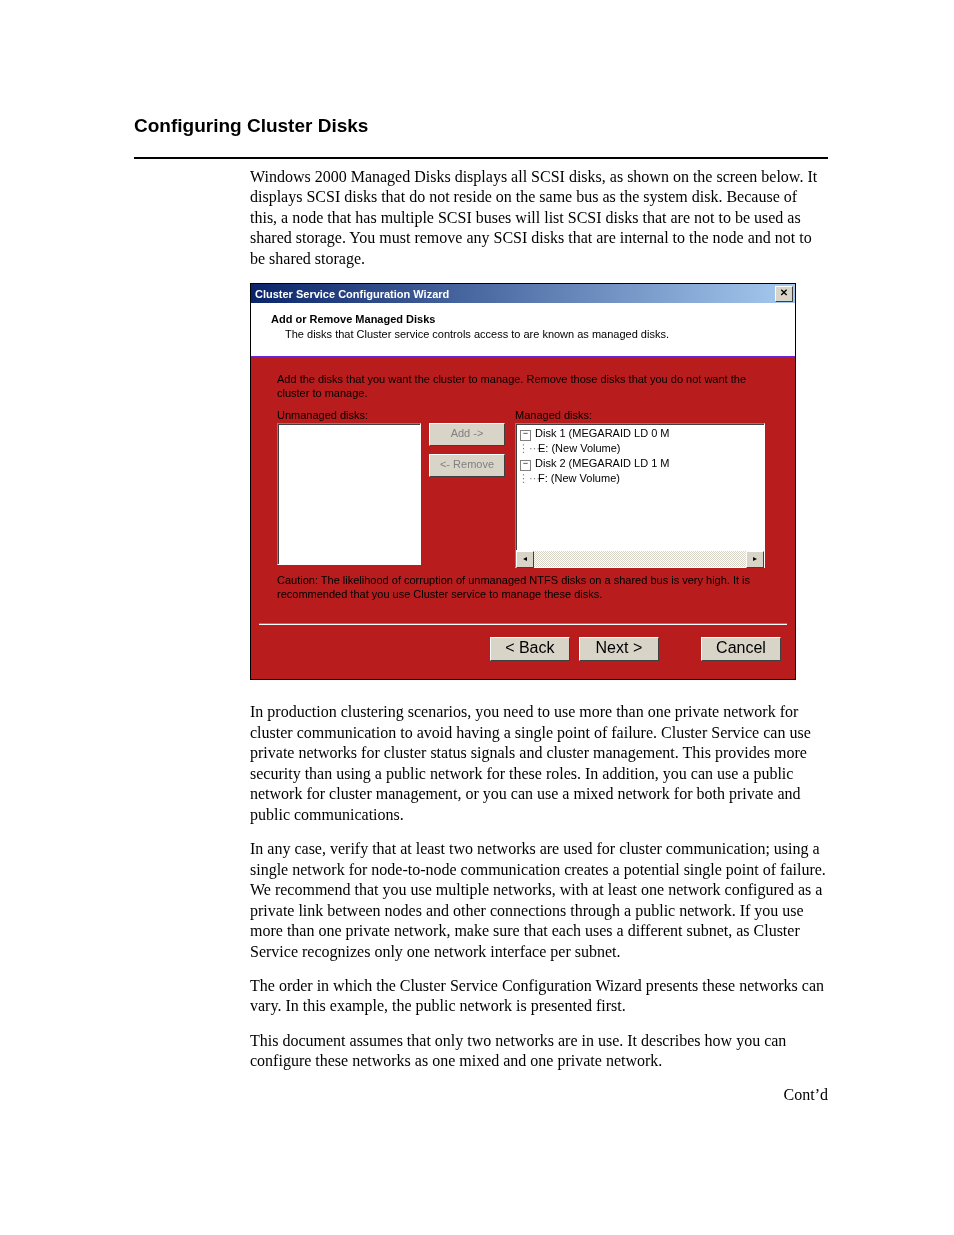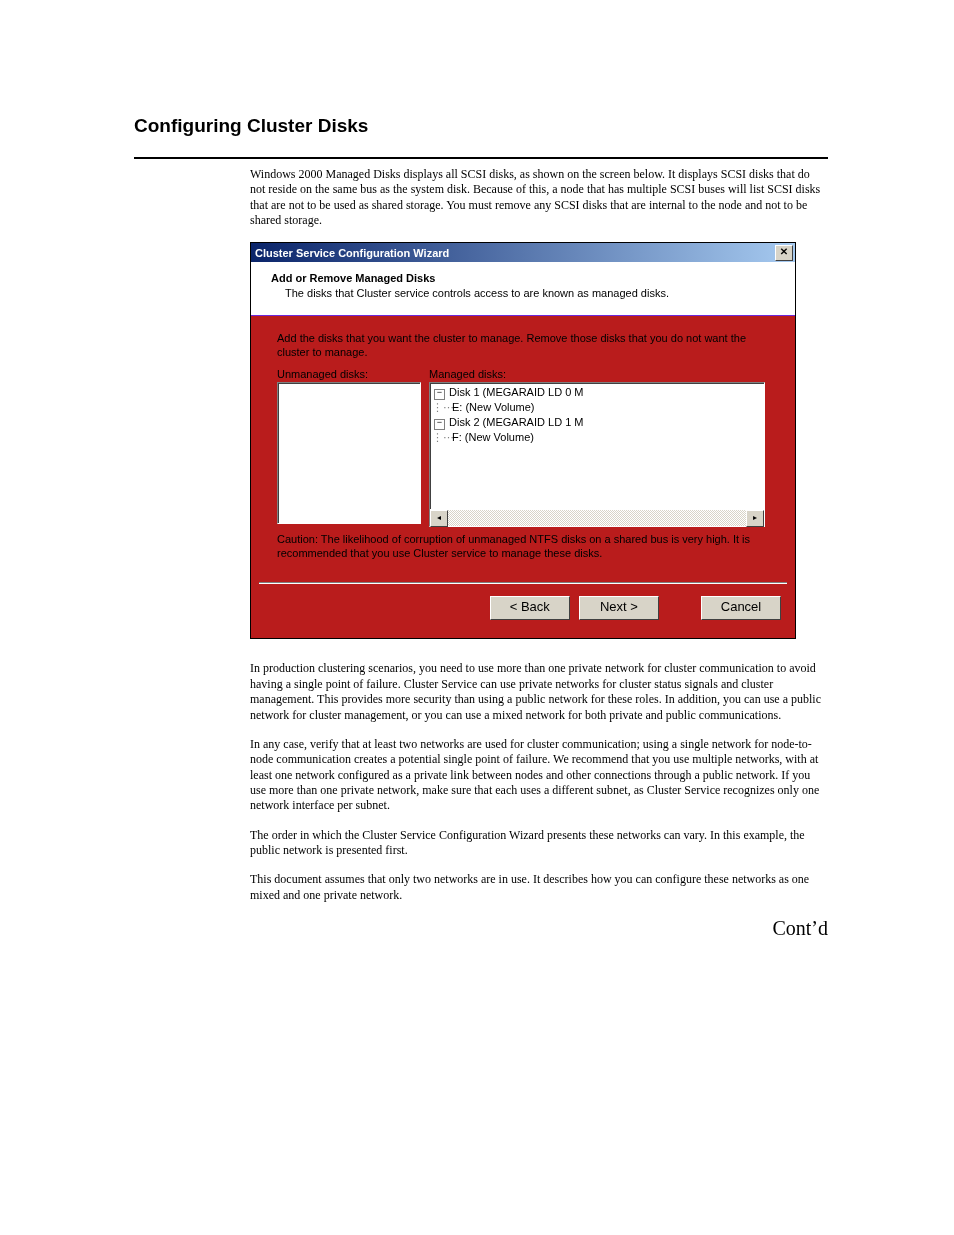--- a/index.html
+++ b/index.html
@@ -19,27 +19,27 @@
     font-weight: bold;
     font-size: 19px;
     border-bottom: 2px solid #000;
     padding-bottom: 20px;
     margin-bottom: 8px;
   }
   .indent-block {
     margin-left: 116px;
   }
   .body-p {
-    font-size: 12px;
+    font-size: 16px;
     line-height: 1.28;
     margin: 0 0 14px 0;
   }
   .contd {
     text-align: right;
-    font-size: 20px;
+    font-size: 16px;
     margin-top: 2px;
   }
 
   
   .dialog {
     width: 544px;
     margin: 8px 0 22px 0;
     border: 1px solid #000;
     background: #b91c1c;
     font-family: Tahoma, Arial, sans-serif;
@@ -180,21 +180,21 @@
   }
   .dlg-foot {
     padding: 12px 14px 18px 0;
     text-align: right;
   }
   .ftr-btn {
     display: inline-block;
     width: 78px;
     height: 22px;
     margin-left: 6px;
-    font-size: 13px;
+    font-size: 16px;
     background: #d8d4c8;
     border-top: 1px solid #fff;
     border-left: 1px solid #fff;
     border-right: 1px solid #404040;
     border-bottom: 1px solid #404040;
     text-align: center;
     line-height: 20px;
     color: #000;
   }
   .ftr-gap { display:inline-block; width: 30px; }
@@ -217,20 +217,24 @@
       <div class="dlg-head">
         <div class="h1">Add or Remove Managed Disks</div>
         <div class="h2">The disks that Cluster service controls access to are known as managed disks.</div>
       </div>
       <div class="dlg-body">
         <div class="instr">Add the disks that you want the cluster to manage. Remove those disks that you do not want the cluster to manage.</div>
         <div class="cols">
           <div class="col-left">
             <div class="lbl">Unmanaged disks:</div>
             <div class="sunken listbox-left"></div>
+          </div>
+          <div class="col-mid">
+            <span class="wbtn">Add -&gt;</span>
+            <span class="wbtn">&lt;- Remove</span>
           </div>
           <div class="col-right">
             <div class="lbl">Managed disks:</div>
             <div class="sunken">
               <div class="tree-wrap">
                 <div class="tree-row">
                   <span class="expander">−</span><span>Disk 1 (MEGARAID LD 0 M</span>
                 </div>
                 <div class="tree-row">
                   <span class="tree-indent">⋮⋯</span><span>E: (New Volume)</span>

